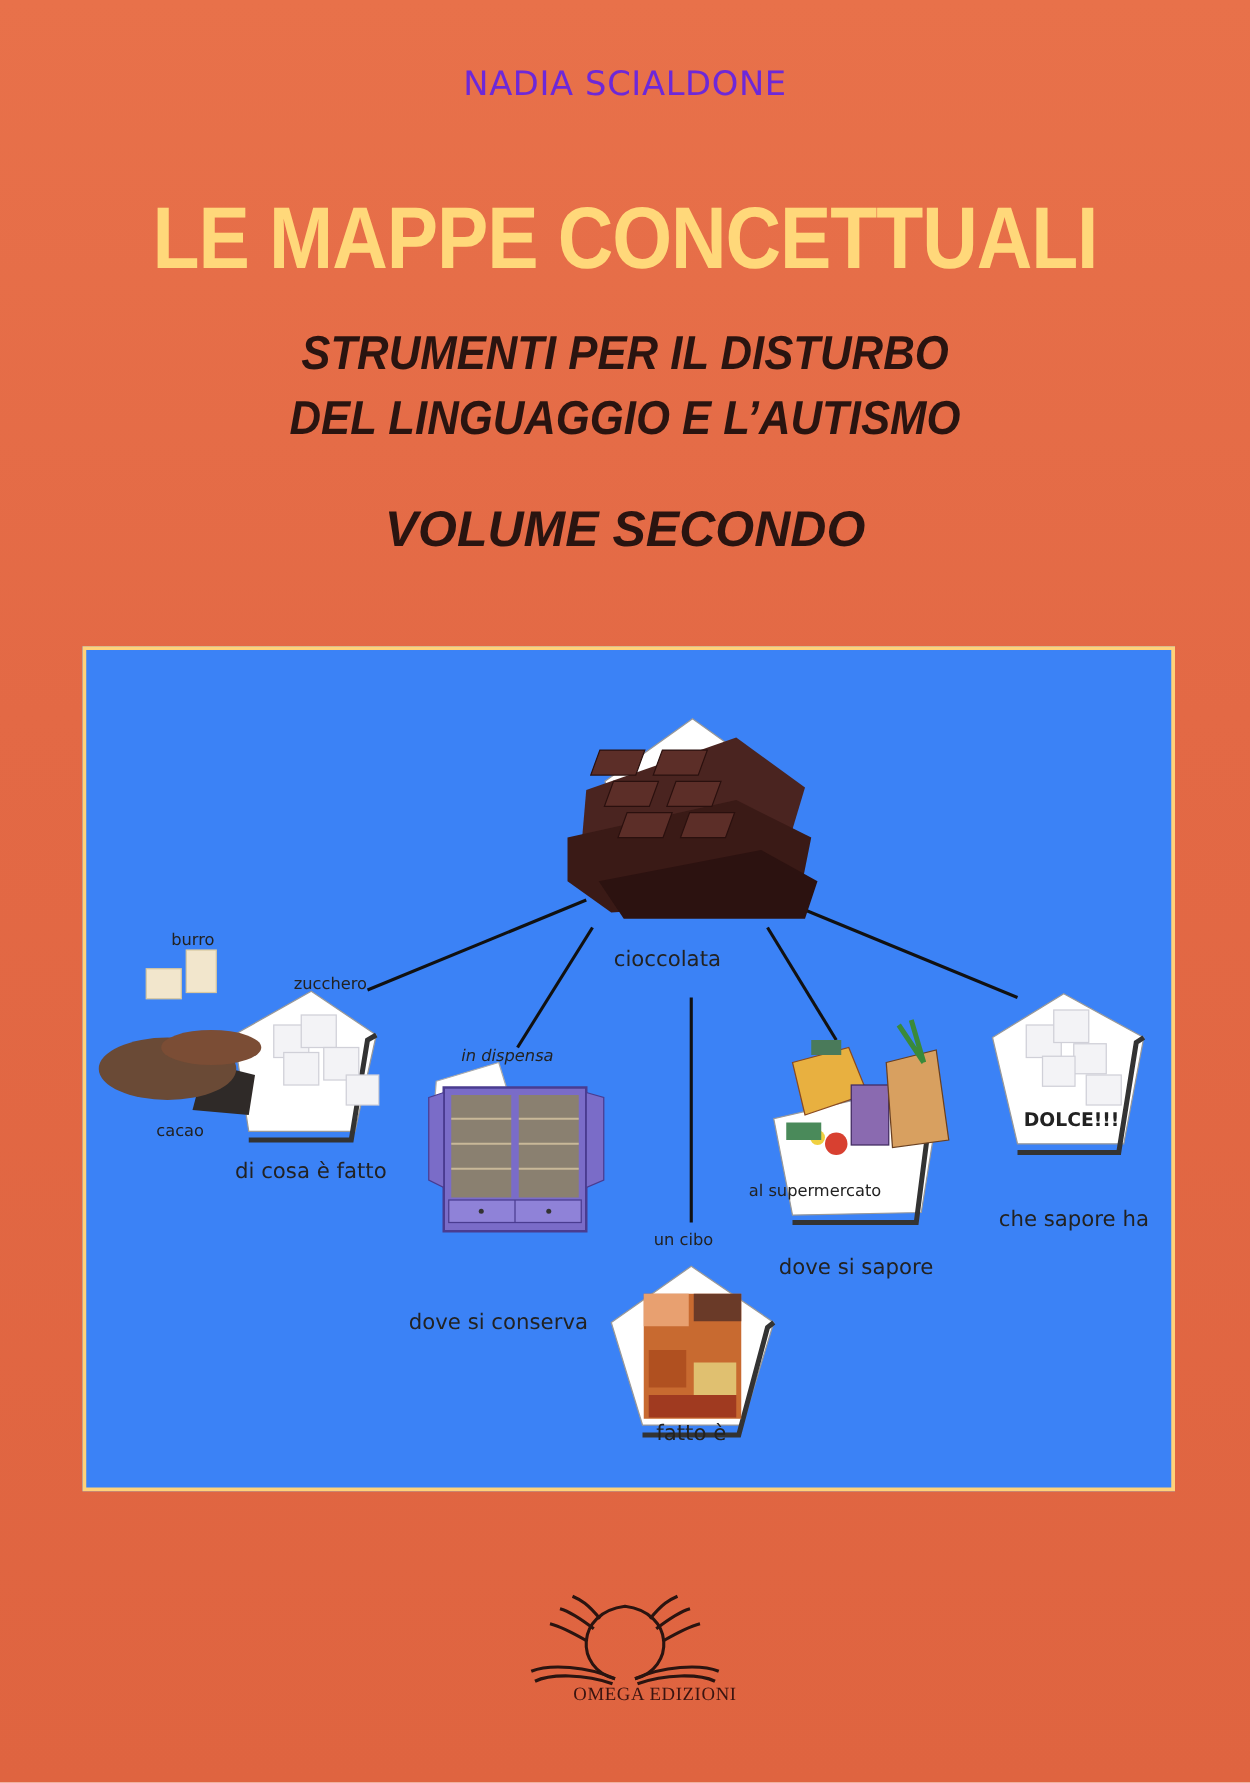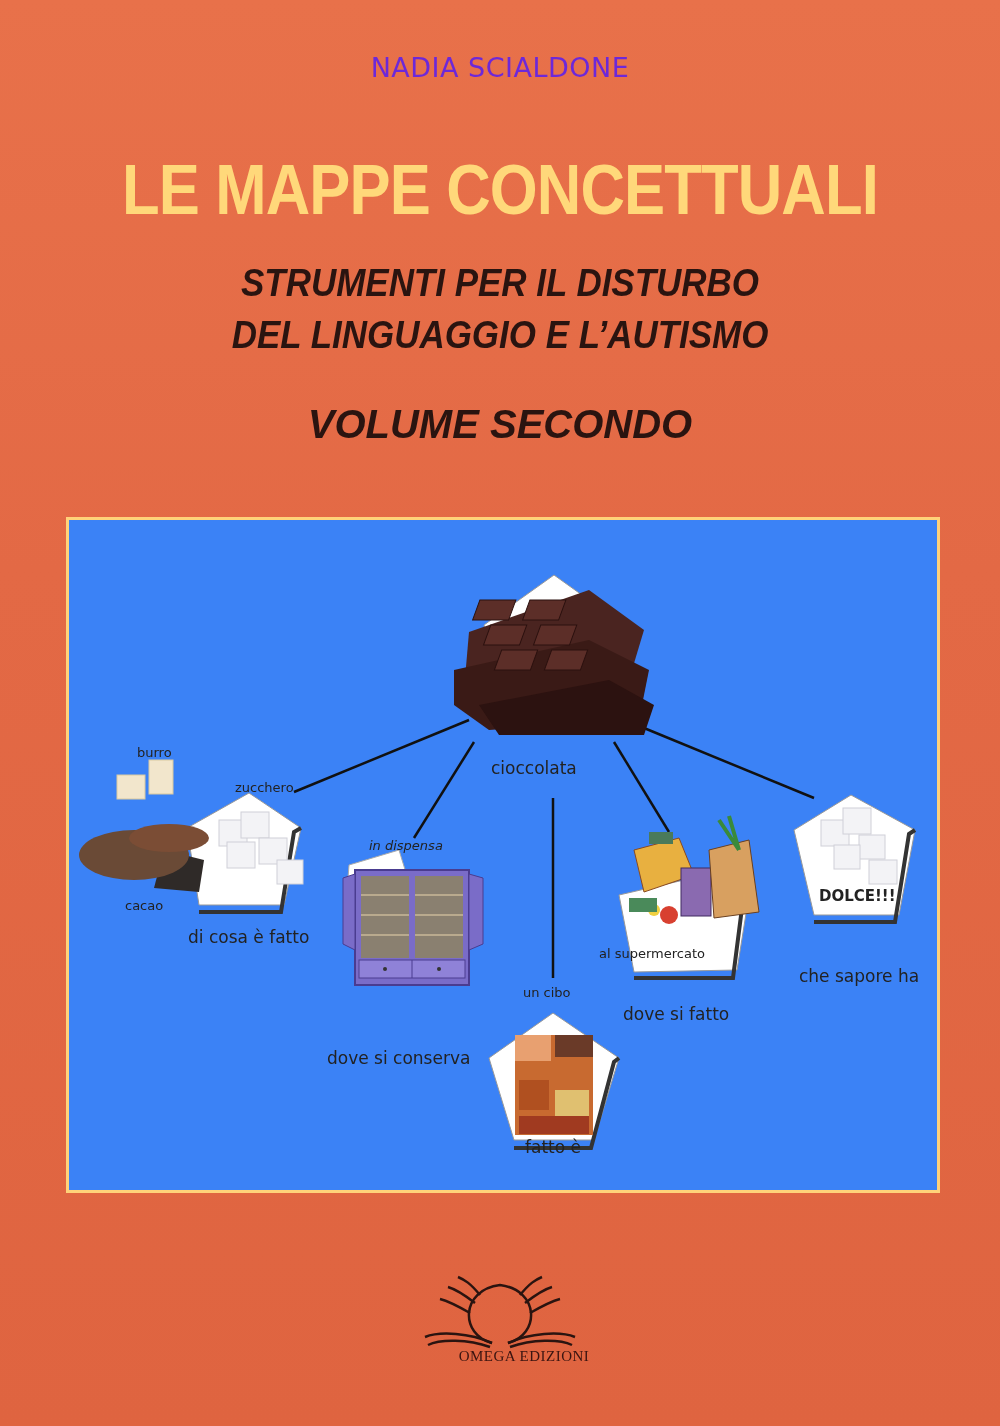--- a/index.html
+++ b/index.html
@@ -175,21 +175,21 @@
 
   <div class="lbl big" style="left:422px; top:238px;">cioccolata</div>
 
   <div class="lbl small" style="left:300px; top:318px;font-style:italic;">in dispensa</div>
   <div class="lbl big" style="left:258px; top:484px;margin-top:44px;">dove si conserva</div>
 
   <div class="lbl small" style="left:454px; top:465px;">un cibo</div>
   <div class="lbl big" style="left:456px; top:617px;">fatto è</div>
 
   <div class="lbl small" style="left:530px; top:426px;text-align:center;">al supermercato</div>
-  <div class="lbl big" style="left:554px; top:484px;">dove si fatto</div>
+  <div class="lbl big" style="left:554px; top:484px;">dove si sapore</div>
 
   <div class="lbl" style="left:750px; top:367px; font-size:15px; font-weight:bold;">DOLCE!!!</div>
   <div class="lbl big" style="left:730px; top:418px;margin-top:28px;">che sapore ha</div>
 </div>
 
 <svg class="logo" viewBox="0 0 160 100">
   <g fill="none" stroke="#2a1410" stroke-width="2.5">
     <path d="M72 78 C40 70 40 25 80 20 C120 25 120 70 88 78"></path>
     <path d="M60 30 C50 18 45 15 38 12"></path>
     <path d="M55 38 C42 28 35 24 28 22"></path>

